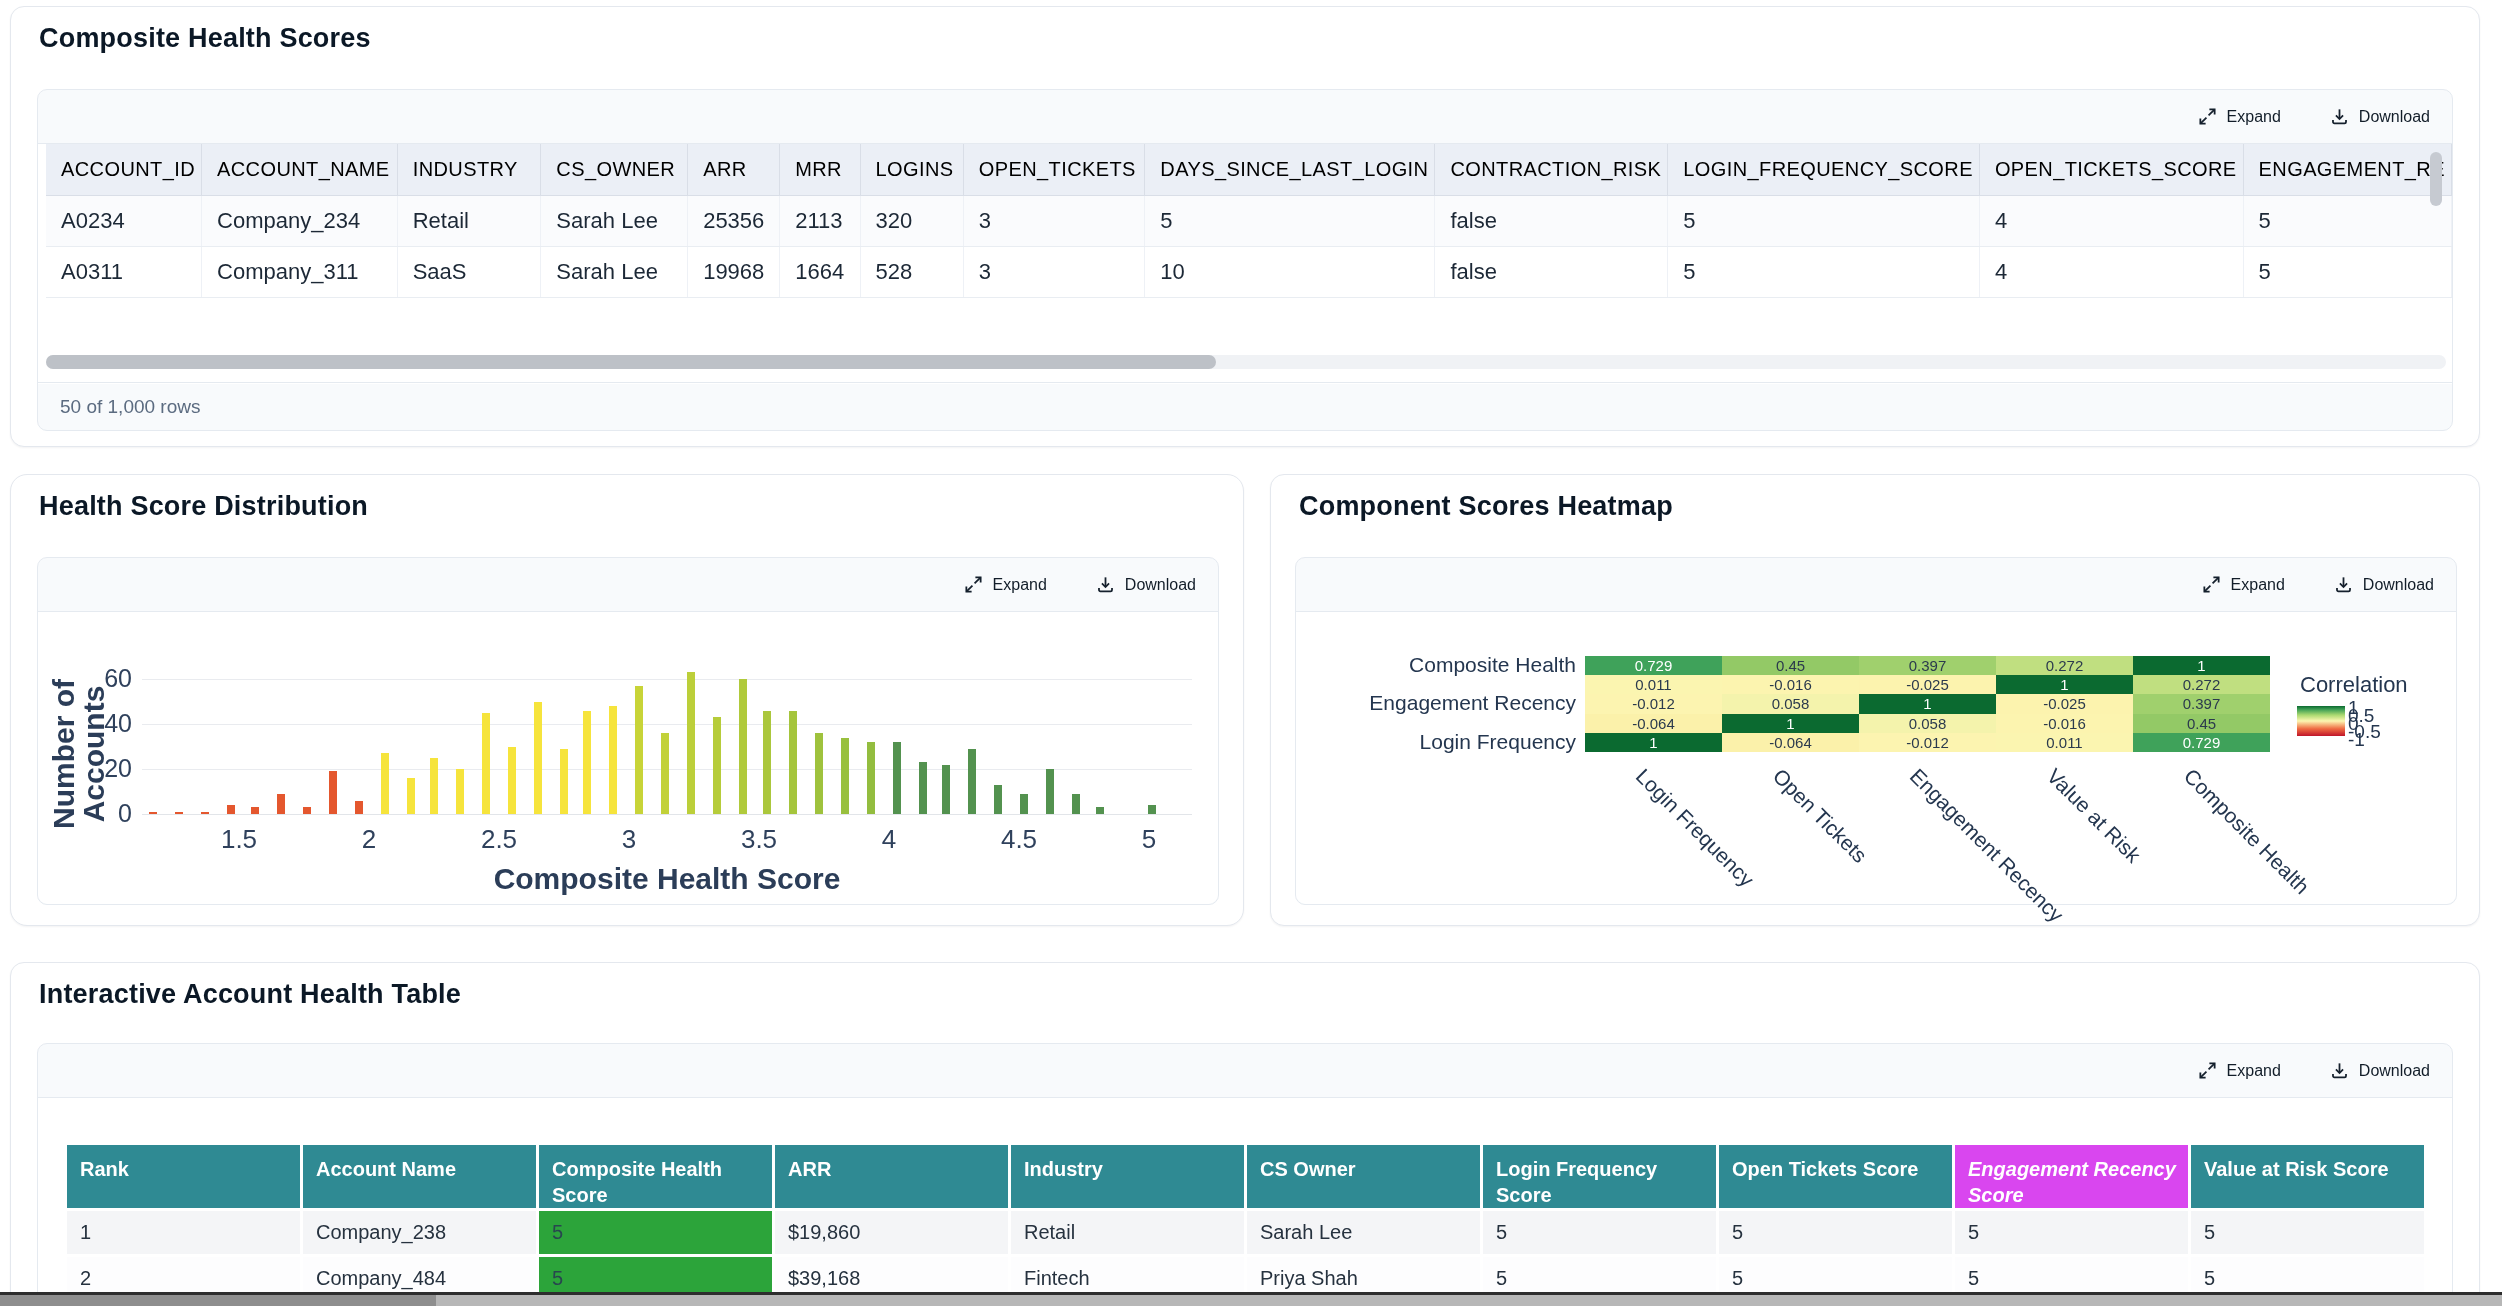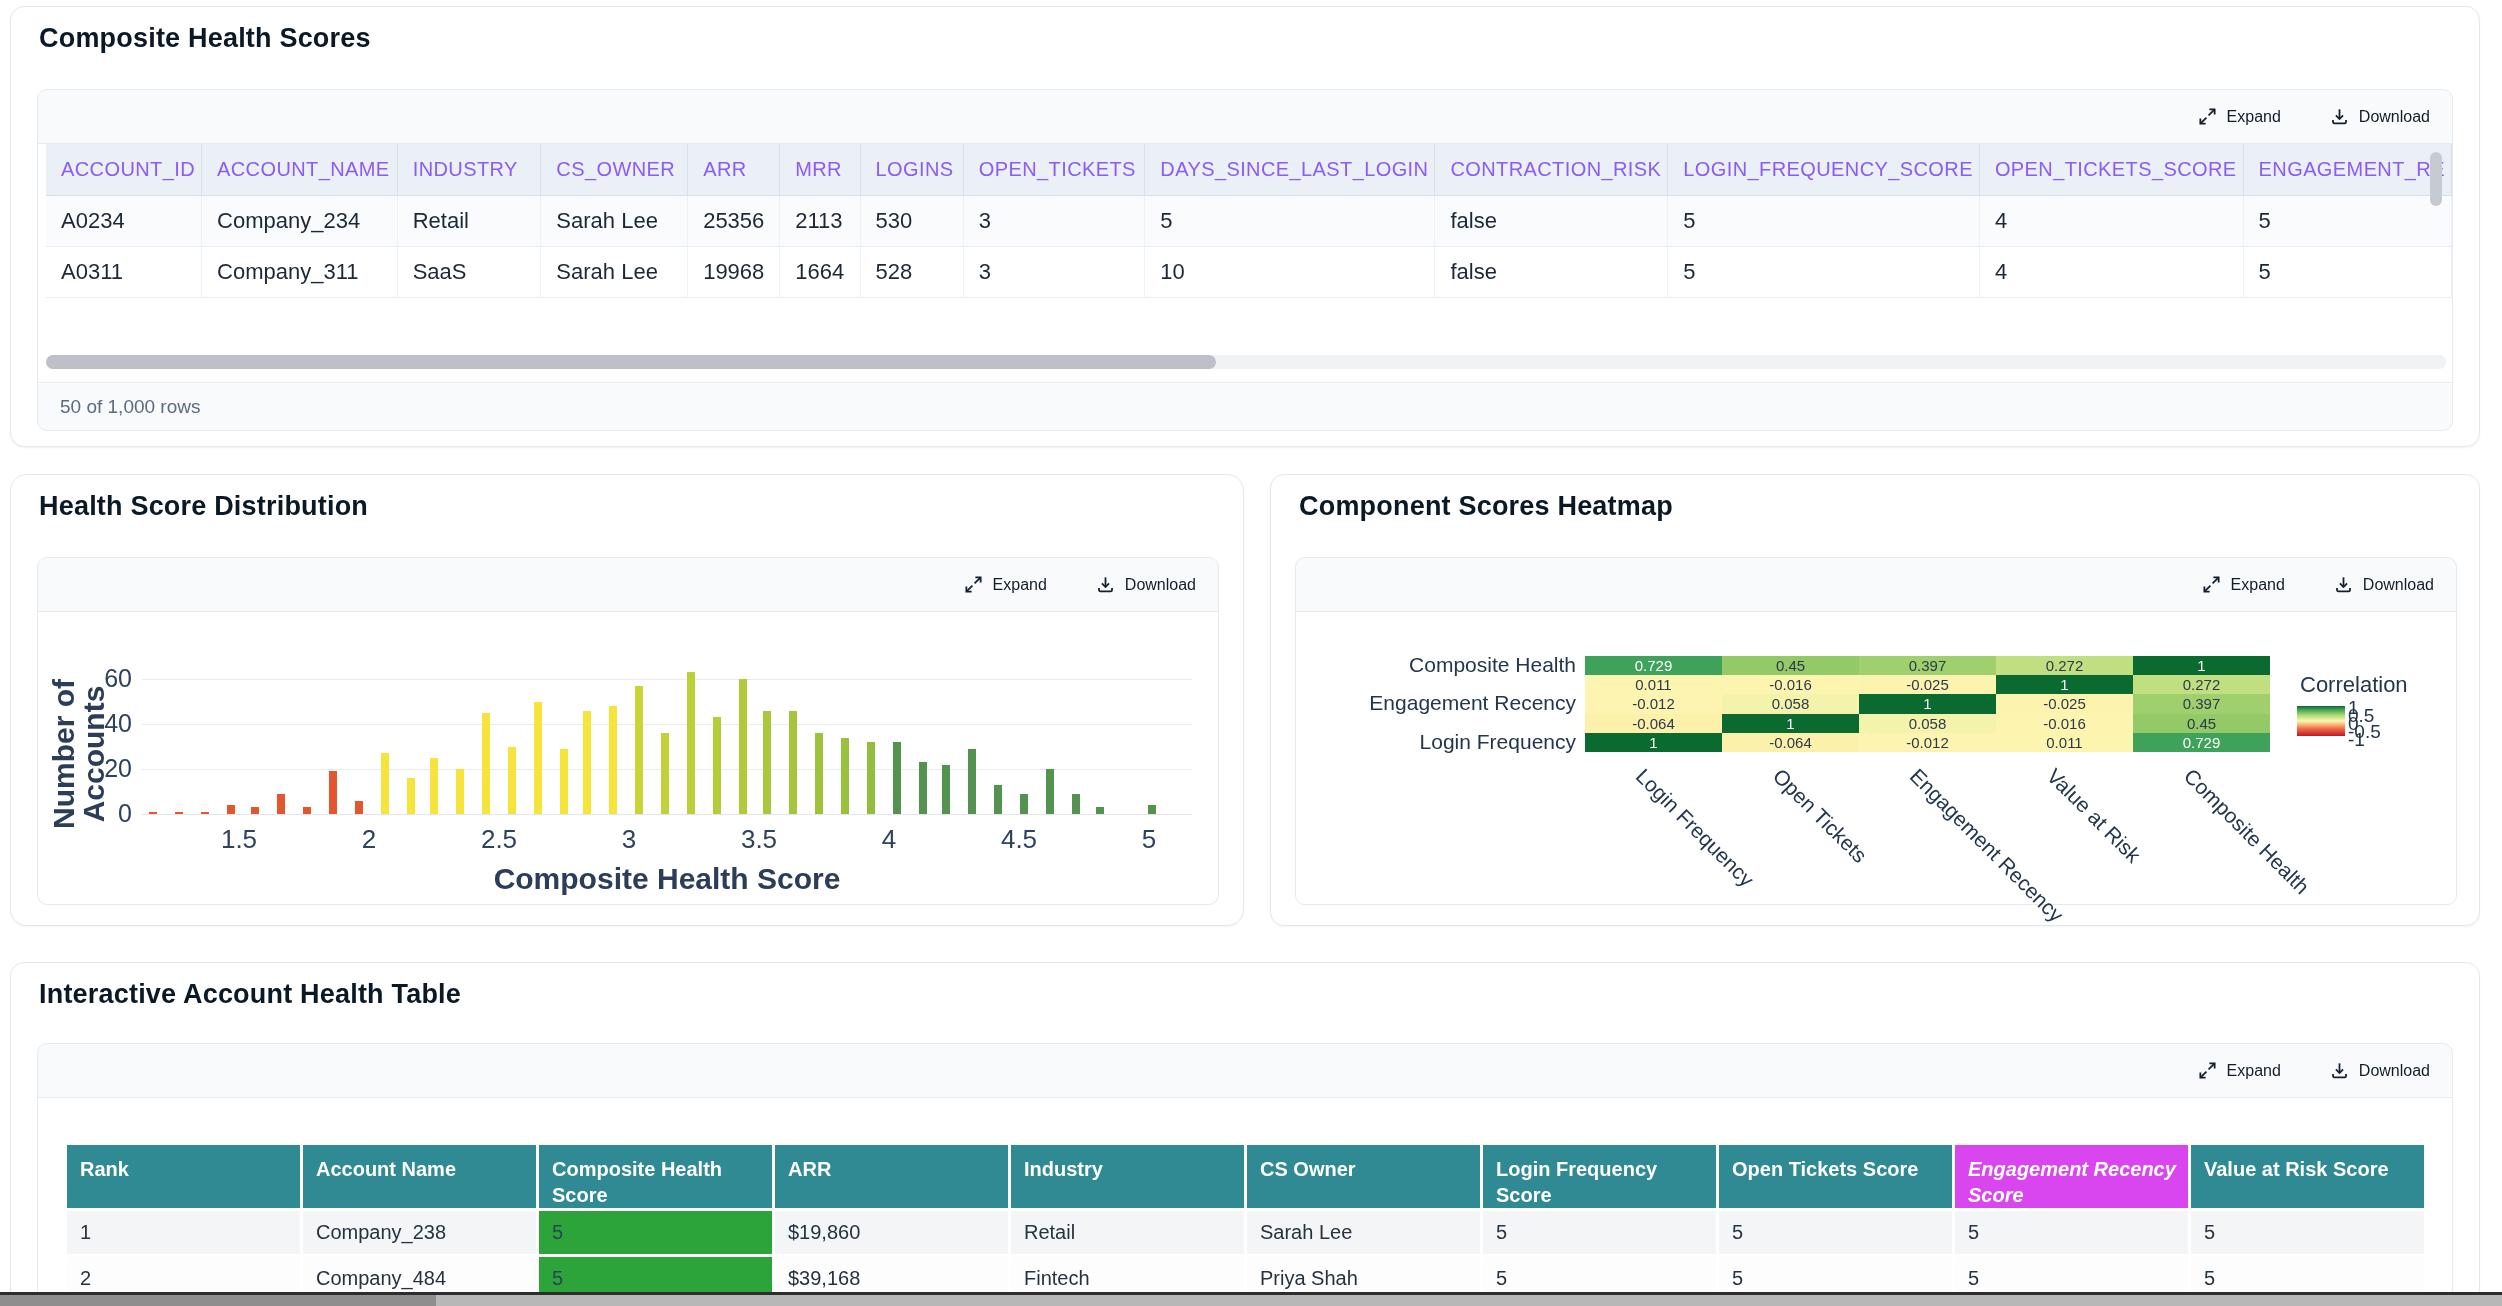--- a/index.html
+++ b/index.html
@@ -25,21 +25,21 @@
   #c2p { left:26px; top:82px; width:1182px; height:348px; }
 
   #c3 { left:1270px; top:474px; width:1210px; height:452px; }
   #c3p { left:24px; top:82px; width:1162px; height:348px; }
 
   #c4 { left:10px; top:962px; width:2470px; height:400px; }
   #c4p { left:26px; top:80px; width:2416px; height:340px; }
 
   
   table.df { border-collapse:collapse; table-layout:fixed; position:absolute; left:8px; top:0; }
-  table.df th { height:51px; background:#ebeff6; color:#8b5cf6; font-size:20px; font-weight:500; letter-spacing:.4px; text-align:left; padding:0 6px 0 15px; border-right:1px solid #d9dee7; border-bottom:1px solid #d9dee7; white-space:nowrap; overflow:hidden; }
+  table.df th { height:51px; background:#ebeff6; color:#000000; font-size:20px; font-weight:500; letter-spacing:.4px; text-align:left; padding:0 6px 0 15px; border-right:1px solid #d9dee7; border-bottom:1px solid #d9dee7; white-space:nowrap; overflow:hidden; }
   table.df td { height:51px; font-size:22px; color:#1c2836; padding:0 6px 0 15px; border-right:1px solid #eef1f6; border-bottom:1px solid #e9edf2; white-space:nowrap; overflow:hidden; background:#fff; }
   table.df tr.odd td { background:#fafbfd; }
   .vthumb { position:absolute; left:2392px; top:8px; width:12px; height:54px; border-radius:6px; background:#c6cad1; }
   .htrack { position:absolute; left:8px; top:211px; width:2400px; height:14px; border-radius:7px; background:#f0f2f5; }
   .hthumb { position:absolute; left:0; top:0; width:1170px; height:14px; border-radius:7px; background:#bdc1c7; }
 
   
   table.itbl { border-collapse:collapse; table-layout:fixed; position:absolute; left:26px; top:44px; }
   table.itbl th { background:#2f8a93; color:#fff; font-size:20px; font-weight:700; text-align:left; vertical-align:top; padding:11px 12px 0 13px; line-height:26px; border:3px solid #fff; height:62px; }
   table.itbl td { font-size:20px; color:#26323f; padding:0 6px 0 13px; height:46px; border:3px solid #fff; white-space:nowrap; overflow:hidden; }
@@ -129,21 +129,21 @@
                 </tr>
               </thead>
               <tbody>
                 <tr class="odd">
                   <td>A0234</td>
                   <td>Company_234</td>
                   <td>Retail</td>
                   <td>Sarah Lee</td>
                   <td>25356</td>
                   <td>2113</td>
-                  <td>530</td>
+                  <td>320</td>
                   <td>3</td>
                   <td>5</td>
                   <td>false</td>
                   <td>5</td>
                   <td>4</td>
                   <td>5</td>
                 </tr>
                 <tr>
                   <td>A0311</td>
                   <td>Company_311</td>

